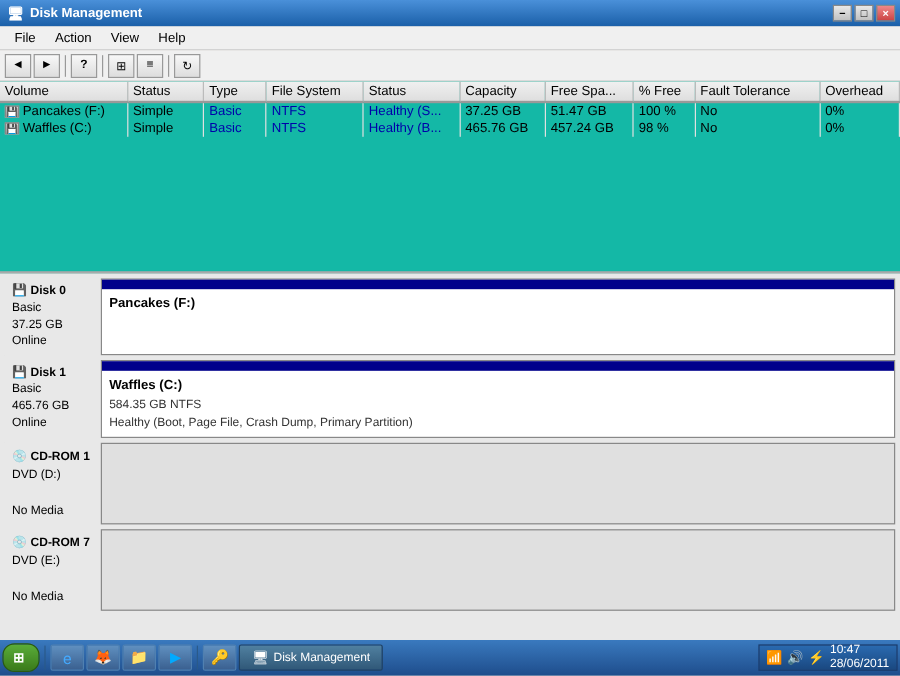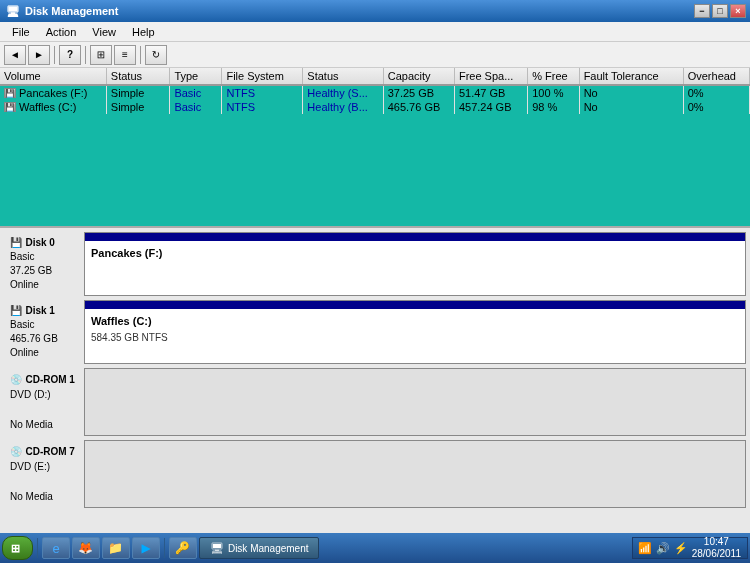--- a/index.html
+++ b/index.html
@@ -230,21 +230,21 @@
     .sys-tray {
       margin-left: auto;
       display: flex;
       align-items: center;
       gap: 4px;
       background: linear-gradient(to bottom, #2a6ab0, #1a4880);
       height: 22px;
       padding: 0 6px;
       border: 1px solid #1a3a6a;
     }
-    .tray-time { color: white; font-size: 10px; text-align: center; line-height: 1.2; }
+    .tray-time { color: white; font-size: 10px; text-align: left; line-height: 1.2; }
     .tray-icons { display: flex; gap: 4px; align-items: center; }
     .tray-icon { color: white; font-size: 11px; }
     .volume-cell { display: flex; align-items: center; gap: 3px; }
     .vol-icon {
       display: inline-block;
       width: 12px; height: 10px;
       background: linear-gradient(to bottom, #d0d0d0, #a0a0a0);
       border: 1px solid #888;
       font-size: 8px;
       text-align: center;
@@ -367,20 +367,21 @@
       </div>
       <div>Basic</div>
       <div>465.76 GB</div>
       <div>Online</div>
     </div>
     <div class="disk-partition-area">
       <div class="disk-header-bar"></div>
       <div class="disk-partition-content">
         <div class="partition-name">Waffles (C:)</div>
         <div class="partition-info">584.35 GB NTFS</div>
+        <div class="partition-info">Healthy (Boot, Page File, Crash Dump, Primary Partition)</div>
       </div>
     </div>
   </div>
 
   <div class="cdrom-row">
     <div class="cdrom-label">
       <div style="display:flex;align-items:center;gap:3px;">
         <span>💿</span>
         <span style="font-weight:bold;font-size:10px;">CD-ROM 1</span>
       </div>

